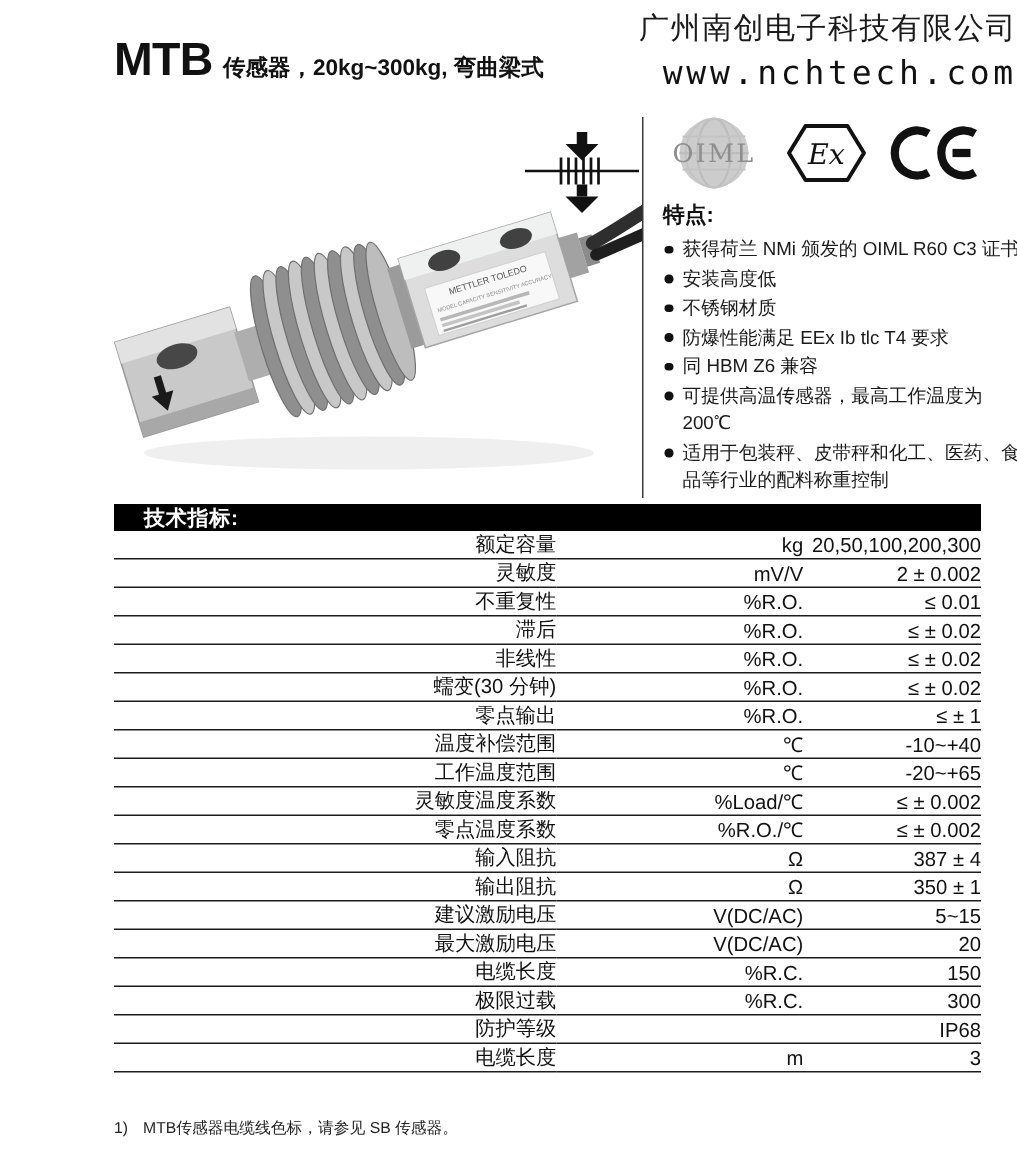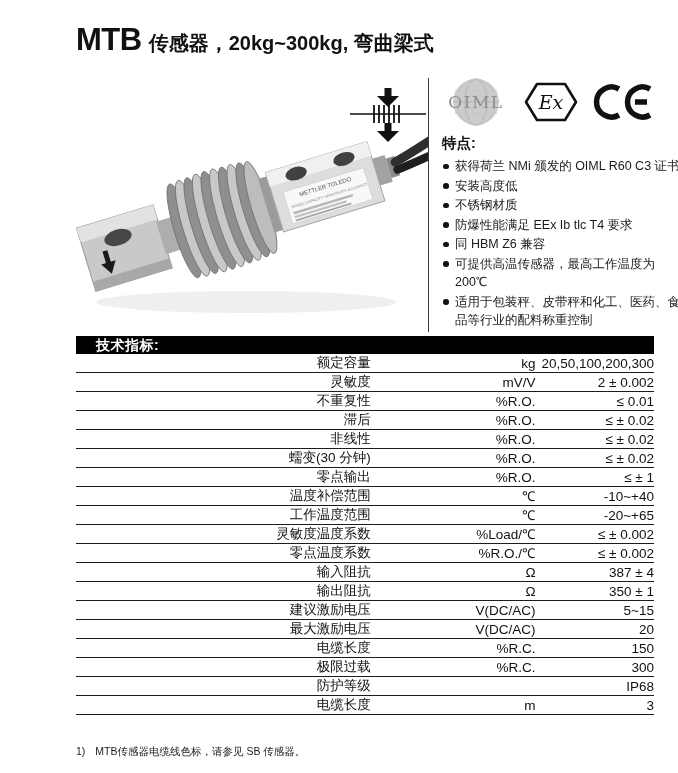--- a/index.html
+++ b/index.html
@@ -2,21 +2,21 @@
 <html><head>
 <meta charset="utf-8">
 <style>
   * { margin:0; padding:0; box-sizing:border-box; }
   body { background:#ffffff; font-family:"Liberation Sans", sans-serif; color:#111; }
   .page { position:relative; width:678px; height:773px; background:#fff; overflow:hidden;margin-left:14px; }
 
   
   .title-block { position:absolute; left:62px; top:22px; display:flex; align-items:baseline; white-space:nowrap; }
   .model-name { font-size:31px; font-weight:800; letter-spacing:-0.5px; }
-  .model-subtitle { font-size:20px; font-weight:700; margin-left:7px; }
+  .model-subtitle { font-size:15px; font-weight:700; margin-left:7px; }
   .company-block { position:absolute; right:14px; top:5px; text-align:right; }
   .company-name { font-family:"DejaVu Serif", serif; font-size:20px; color:#1a1a1a; letter-spacing:1px; }
   .company-site { font-family:"DejaVu Sans Mono", monospace; font-size:22px; letter-spacing:2.5px; margin-top:5px; color:#111; }
 
   
   .photo-area { position:absolute; left:62px; top:84px; width:352px; height:248px; background:#fff; }
   .load-icon { position:absolute; left:334px; top:86px; width:80px; height:58px; }
   .v-divider { position:absolute; left:414px; top:78px; height:254px; width:0; border-left:1.5px solid #3a3a3a; }
 
   .right-col { position:absolute; left:428px; top:76px; width:242px; }
@@ -39,20 +39,24 @@
   .footnote .fn-marker { margin-right:10px; }
 </style>
 </head>
 <body>
 
 <div class="page">
 
   <div class="title-block">
     <span class="model-name">MTB</span>
     <span class="model-subtitle">传感器，20kg~300kg, 弯曲梁式</span>
+  </div>
+  <div class="company-block">
+    <div class="company-name">广州南创电子科技有限公司</div>
+    <div class="company-site">www.nchtech.com</div>
   </div>
 
   <div class="photo-area">
     <svg width="352" height="248" viewBox="0 0 352 248">
 
       <ellipse cx="170" cy="218" rx="150" ry="11" fill="#efefef"></ellipse>
       <g transform="translate(173,127) rotate(-17)">
 
         <rect x="-170" y="-34" width="80" height="66" fill="#c9c9c9" stroke="#999" stroke-width="1"></rect>
         <rect x="-170" y="-34" width="80" height="15" fill="#e2e2e2"></rect>

